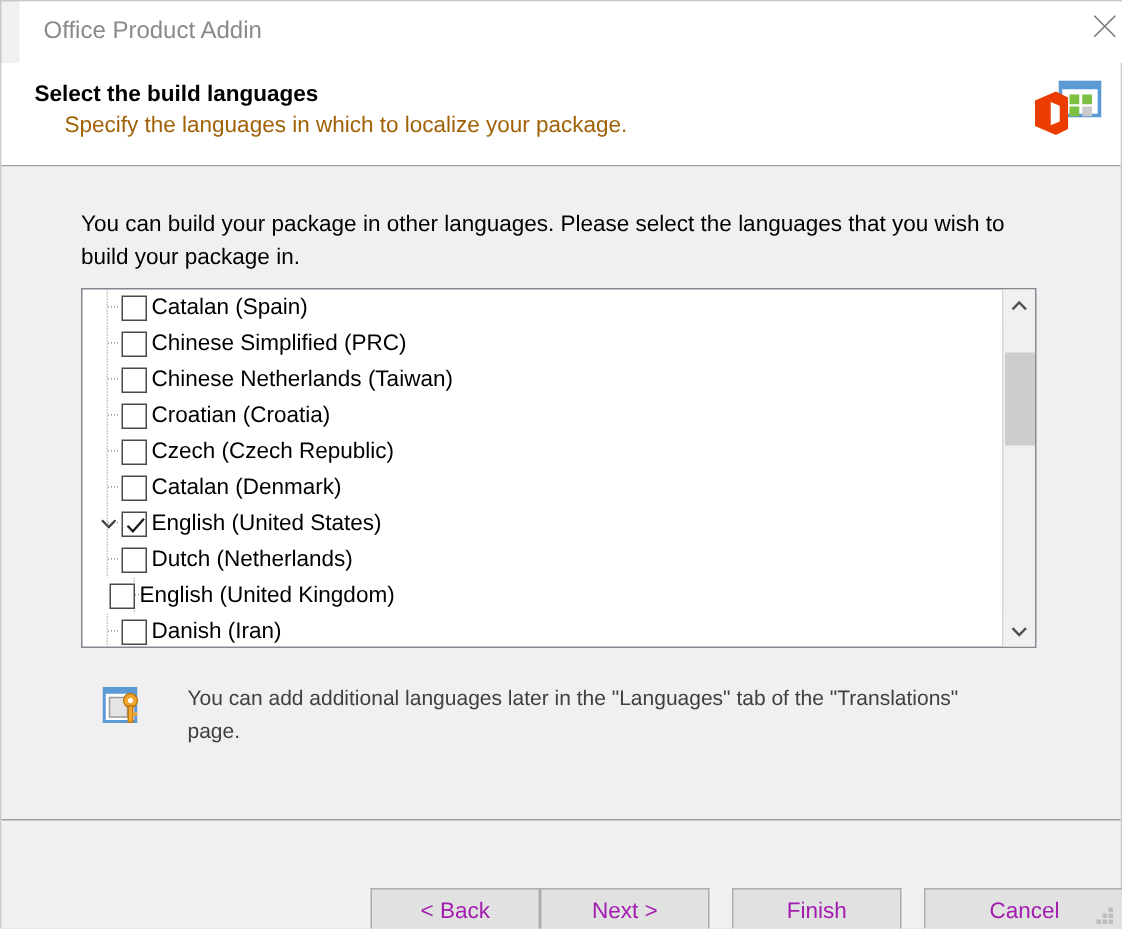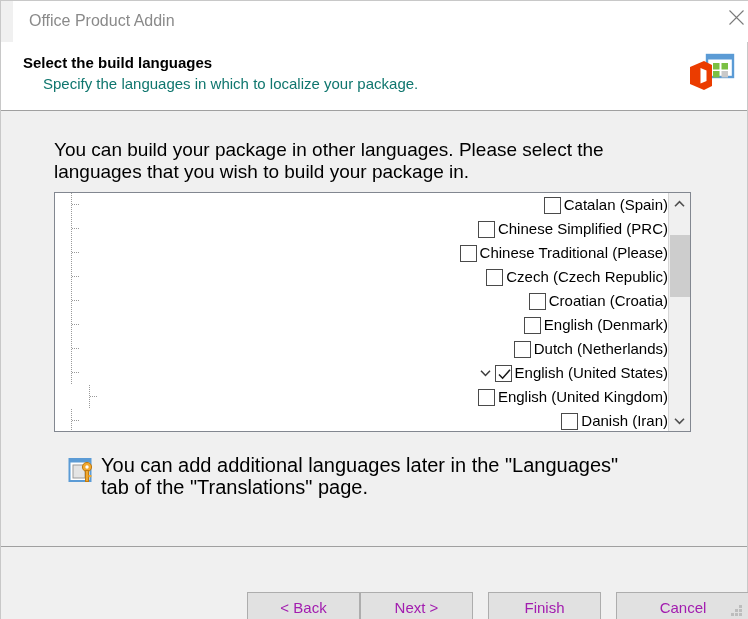--- a/index.html
+++ b/index.html
@@ -70,21 +70,21 @@
     font-size: 15px;
     font-weight: bold;
     color: #000000;
     white-space: nowrap;
   }
   .header-sub {
     position: absolute;
     left: 42px;
     top: 33px;
     font-size: 15px;
-    color: #0f766e;
+    color: #a16207;
     white-space: nowrap;
   }
   .office-logo {
     position: absolute;
     right: 12px;
     top: 8px;
     width: 48px;
     height: 48px;
   }
 
@@ -95,21 +95,21 @@
     width: 746px;
     height: 435px;
     background: #f0f0f0;
   }
 
   .intro-text {
     position: absolute;
     left: 53px;
     top: 28px;
     width: 640px;
-    font-size: 19px;
+    font-size: 15px;
     line-height: 22px;
     color: #000000;
   }
 
   
   .listbox {
     position: absolute;
     left: 53px;
     top: 81px;
     width: 637px;
@@ -125,21 +125,20 @@
     width: 613px;
     height: 238px;
     overflow: hidden;
   }
   .tree-row {
     position: relative;
     height: 24px;
     display: flex;
     align-items: center;
     white-space: nowrap;
-    justify-content: flex-end;
   }
   .indent0 { padding-left: 8px; }
   .indent1 { }
 
   .expander {
     width: 18px;
     height: 24px;
     display: flex;
     align-items: center;
     justify-content: center;
@@ -237,25 +236,25 @@
     display: flex;
     align-items: flex-start;
   }
   .note-icon {
     width: 30px;
     height: 30px;
     flex: 0 0 30px;
     margin-top: 2px;
   }
   .note-text {
-    font-size: 20px;
+    font-size: 14px;
     line-height: 22px;
-    color: #000000;
+    color: #404040;
     width: 520px;
-    margin-left: 4px;
+    margin-left: 28px;
   }
 
   
   .footer {
     position: absolute;
     left: 0;
     top: 545px;
     width: 746px;
     height: 72px;
     background: #f0f0f0;
@@ -342,64 +341,64 @@
             <div class="dotline-h"></div>
             <span class="expander blank"></span>
             <span class="checkbox"></span>
             <span class="tree-label">Chinese Simplified (PRC)</span>
           </div>
           <div class="tree-row indent0">
             <div class="dotline-v"></div>
             <div class="dotline-h"></div>
             <span class="expander blank"></span>
             <span class="checkbox"></span>
-            <span class="tree-label">Chinese Traditional (Please)</span>
+            <span class="tree-label">Chinese Netherlands (Taiwan)</span>
+          </div>
+          <div class="tree-row indent0">
+            <div class="dotline-v"></div>
+            <div class="dotline-h"></div>
+            <span class="expander blank"></span>
+            <span class="checkbox"></span>
+            <span class="tree-label">Croatian (Croatia)</span>
           </div>
           <div class="tree-row indent0">
             <div class="dotline-v"></div>
             <div class="dotline-h"></div>
             <span class="expander blank"></span>
             <span class="checkbox"></span>
             <span class="tree-label">Czech (Czech Republic)</span>
           </div>
           <div class="tree-row indent0">
             <div class="dotline-v"></div>
             <div class="dotline-h"></div>
             <span class="expander blank"></span>
             <span class="checkbox"></span>
-            <span class="tree-label">Croatian (Croatia)</span>
-          </div>
-          <div class="tree-row indent0">
-            <div class="dotline-v"></div>
-            <div class="dotline-h"></div>
-            <span class="expander blank"></span>
-            <span class="checkbox"></span>
-            <span class="tree-label">English (Denmark)</span>
-          </div>
-          <div class="tree-row indent0">
-            <div class="dotline-v"></div>
-            <div class="dotline-h"></div>
-            <span class="expander blank"></span>
-            <span class="checkbox"></span>
-            <span class="tree-label">Dutch (Netherlands)</span>
+            <span class="tree-label">Catalan (Denmark)</span>
           </div>
           <div class="tree-row indent0">
             <div class="dotline-v"></div>
             <div class="dotline-h"></div>
             <span class="expander">
               <svg width="11" height="8" viewBox="0 0 11 8">
                 <path d="M1 1.8 L5.5 6.4 L10 1.8" stroke="#3c3c3c" stroke-width="1.5" fill="none"></path>
               </svg>
             </span>
             <span class="checkbox">
               <svg width="15" height="15" viewBox="0 0 15 15">
                 <path d="M2 7.5 L5.6 11.2 L13 2.8" stroke="#1a1a1a" stroke-width="1.5" fill="none"></path>
               </svg>
             </span>
             <span class="tree-label">English (United States)</span>
+          </div>
+          <div class="tree-row indent0">
+            <div class="dotline-v"></div>
+            <div class="dotline-h"></div>
+            <span class="expander blank"></span>
+            <span class="checkbox"></span>
+            <span class="tree-label">Dutch (Netherlands)</span>
           </div>
           <div class="tree-row indent1">
             <div class="dotline-v child"></div>
             <div class="dotline-h child"></div>
             <span class="expander blank"></span>
             <span class="checkbox"></span>
             <span class="tree-label">English (United Kingdom)</span>
           </div>
           <div class="tree-row indent0">
             <div class="dotline-v"></div>

